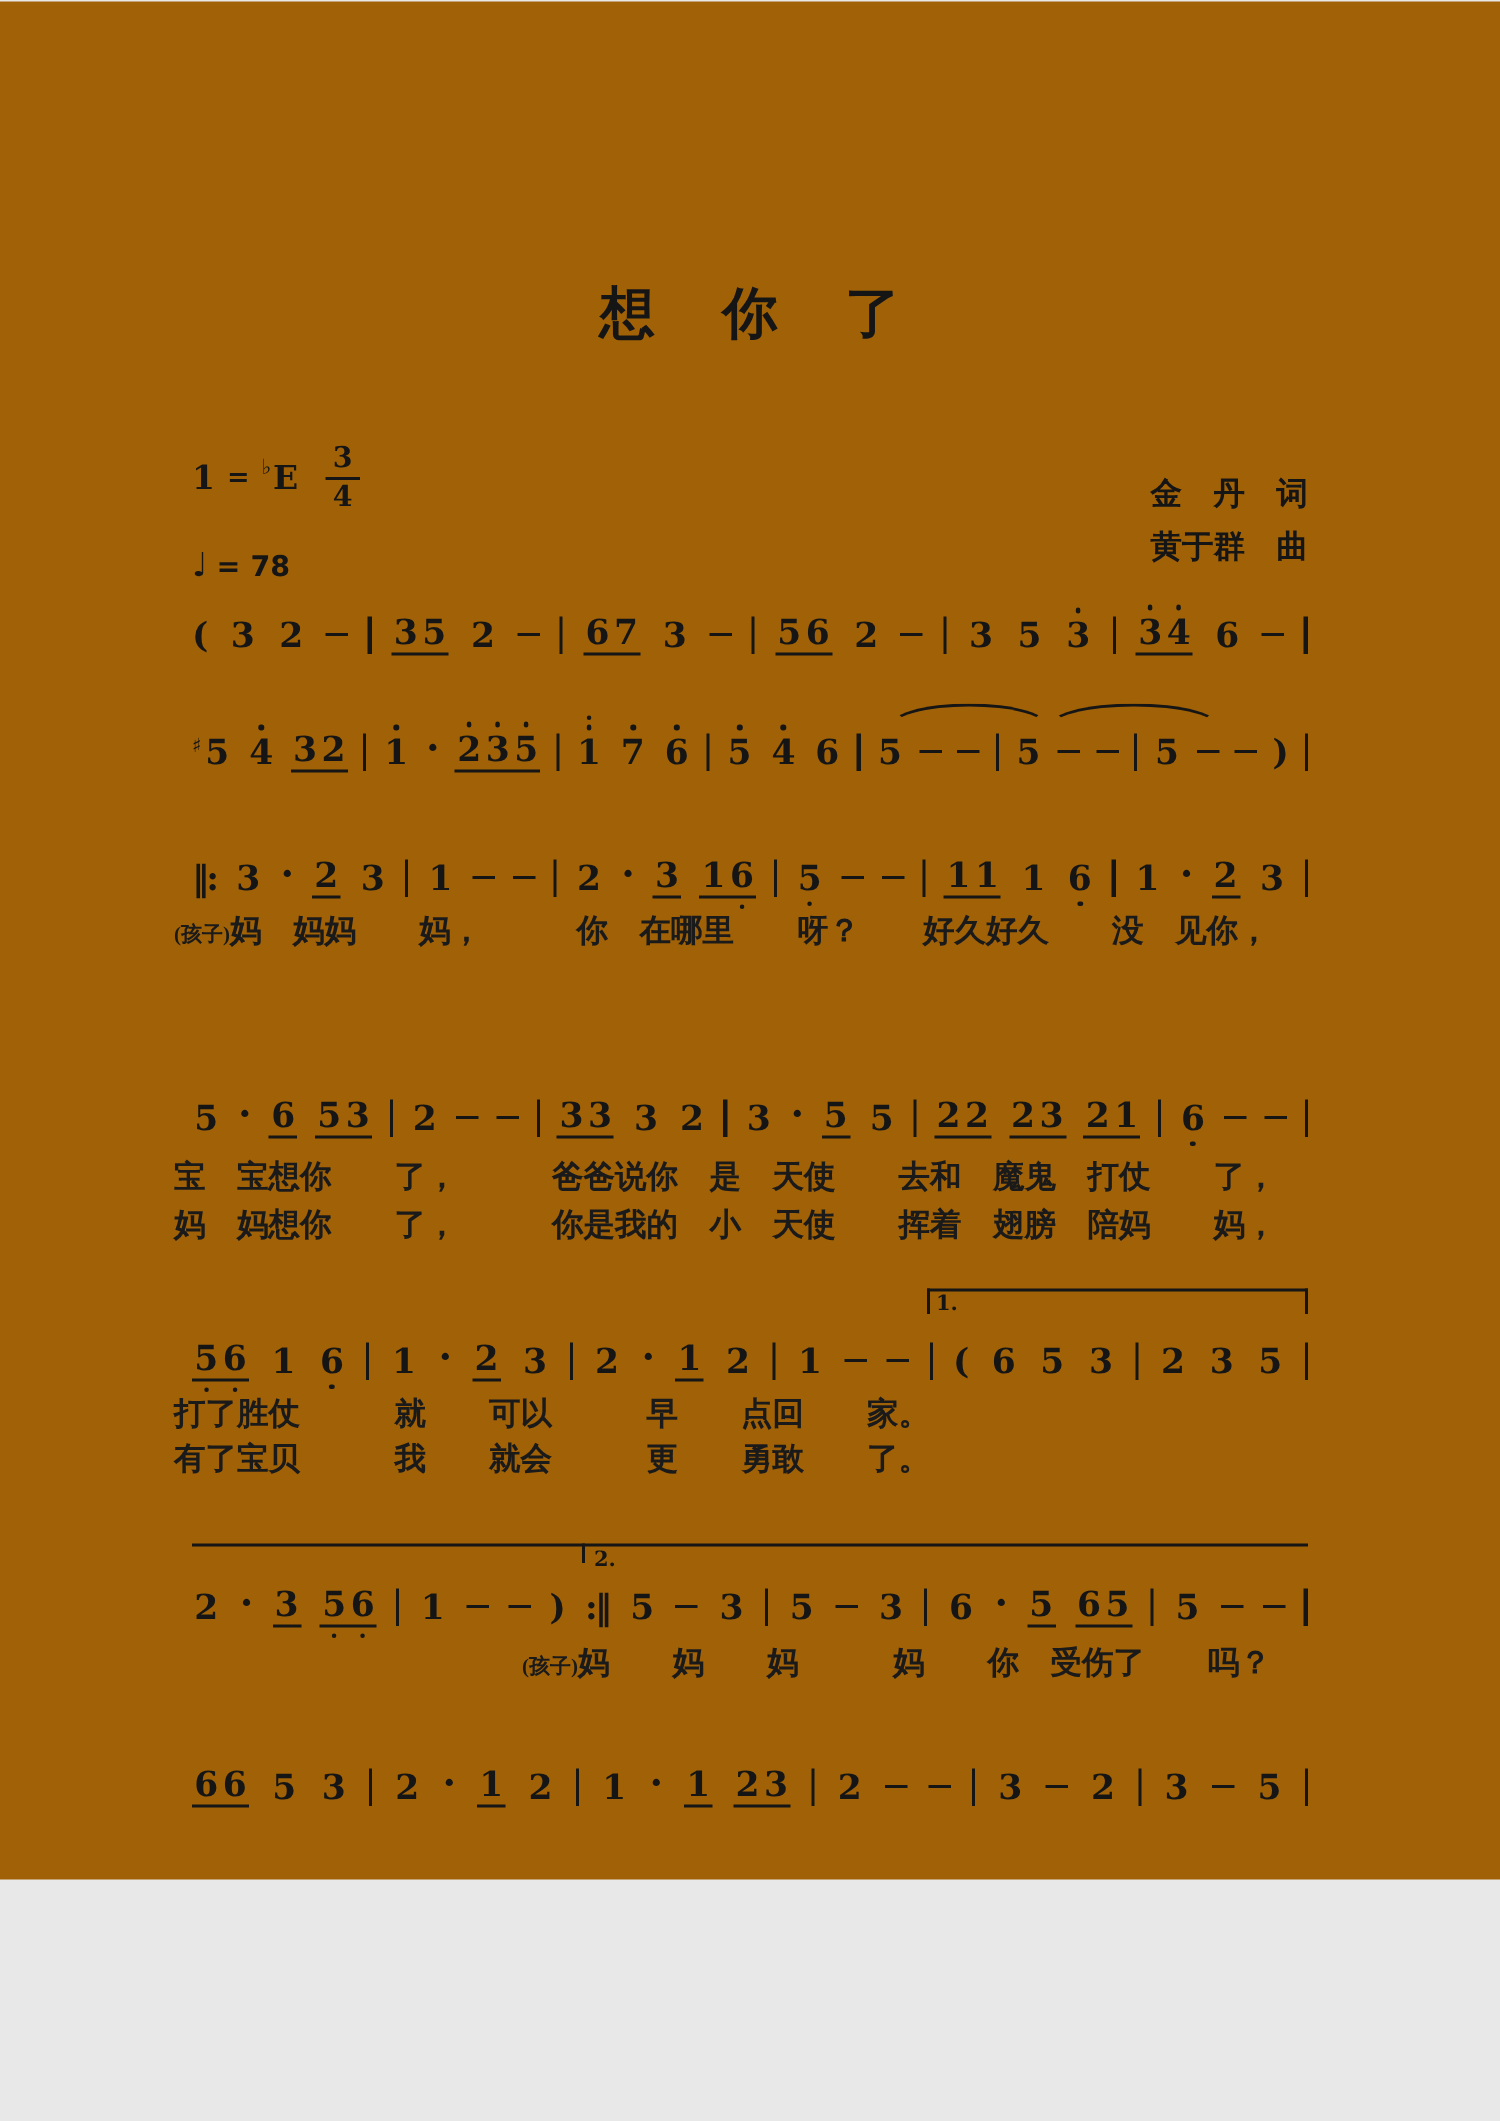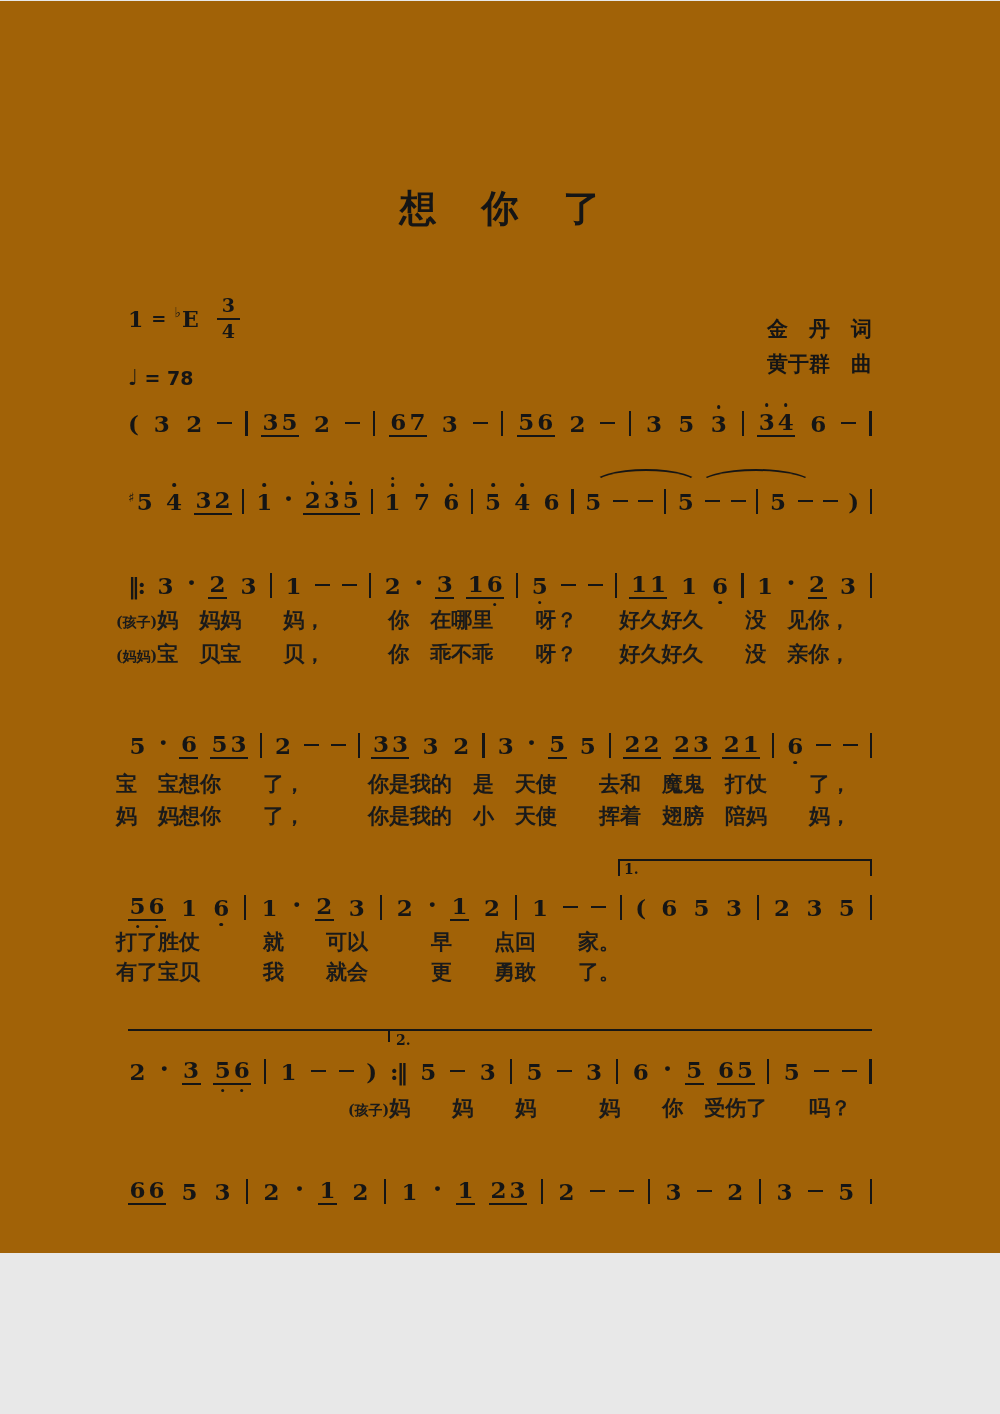--- a/index.html
+++ b/index.html
@@ -61,21 +61,21 @@
   .arc.a2{left:698px; top:468px; width:112px;}
   .volta1{position:absolute; left:618px; top:858px; width:250px; height:15px;
           border-top:2px solid #151515; border-left:2px solid #151515; border-right:2px solid #151515;}
   .volta1 .vlabel{position:absolute; left:4px; top:0px; font-size:14px; font-weight:bold;}
   .volta2-line{position:absolute; left:128px; top:1028px; width:744px; border-top:2px solid #151515;}
   .volta2-tick{position:absolute; left:388px; top:1028px; height:13px; border-left:2px solid #151515;}
   .volta2-label{position:absolute; left:396px; top:1031px; font-size:14px; font-weight:bold;}
   
   .lyric{position:absolute; left:116px; width:790px; font-size:21px; font-weight:600;
          color:#1a1a1a; white-space:pre; line-height:1.2;}
-  .lyric .prefix{font-size:14px; font-weight:600;}
+  .lyric .prefix{font-size:14px; font-weight:600;font-family:Liberation Serif, serif;}
   .ly3a{top:606px}.ly3b{top:640px}
   .ly4a{top:770px}.ly4b{top:802px}
   .ly5a{top:928px}.ly5b{top:958px}
   .ly6{top:1094px; left:348px}
   .ly7{top:1216px}
 </style>
 </head>
 <body>
 
 <div class="sheet">
@@ -313,21 +313,20 @@
       <span class="tok aug">·</span>
       <span class="tok note ul">
         <span class="ch">2</span>
       </span>
       <span class="tok note">
         <span class="ch">3</span>
       </span>
       <span class="tok bar"></span>
     </div>
   <div class="lyric ly3a"><span class="prefix">(孩子)</span><span>妈　妈妈　　妈，　　　你　在哪里　　呀？　　好久好久　　没　见你，</span></div>
-  <div class="lyric ly3b"><span class="prefix">(妈妈)</span><span>宝　贝宝　　贝，　　　你　乖不乖　　呀？　　好久好久　　没　亲你，</span></div>
 
   <div class="notation s4">
       <span class="tok note">
         <span class="ch">5</span>
       </span>
       <span class="tok aug">·</span>
       <span class="tok note ul">
         <span class="ch">6</span>
       </span>
       <span class="tok note ul">
@@ -378,21 +377,21 @@
       <span class="tok bar"></span>
       <span class="tok note">
         <span class="ch">6<span class="dots below">
             <span class="dot"></span>
           </span></span>
       </span>
       <span class="tok dash"></span>
       <span class="tok dash"></span>
       <span class="tok bar"></span>
     </div>
-  <div class="lyric ly4a"><span>宝　宝想你　　了，　　　你是我的　是　天使　　去和　魔鬼　打仗　　了，</span></div>
+  <div class="lyric ly4a"><span>宝　宝想你　　了，　　　爸爸说你　是　天使　　去和　魔鬼　打仗　　了，</span></div>
   <div class="lyric ly4b"><span>妈　妈想你　　了，　　　你是我的　小　天使　　挥着　翅膀　陪妈　　妈，</span></div>
 
   <div class="volta1">
     <span class="vlabel">1.</span>
   </div>
   <div class="notation s5">
       <span class="tok note ul">
         <span class="ch">5<span class="dots below">
             <span class="dot"></span>
           </span></span>

